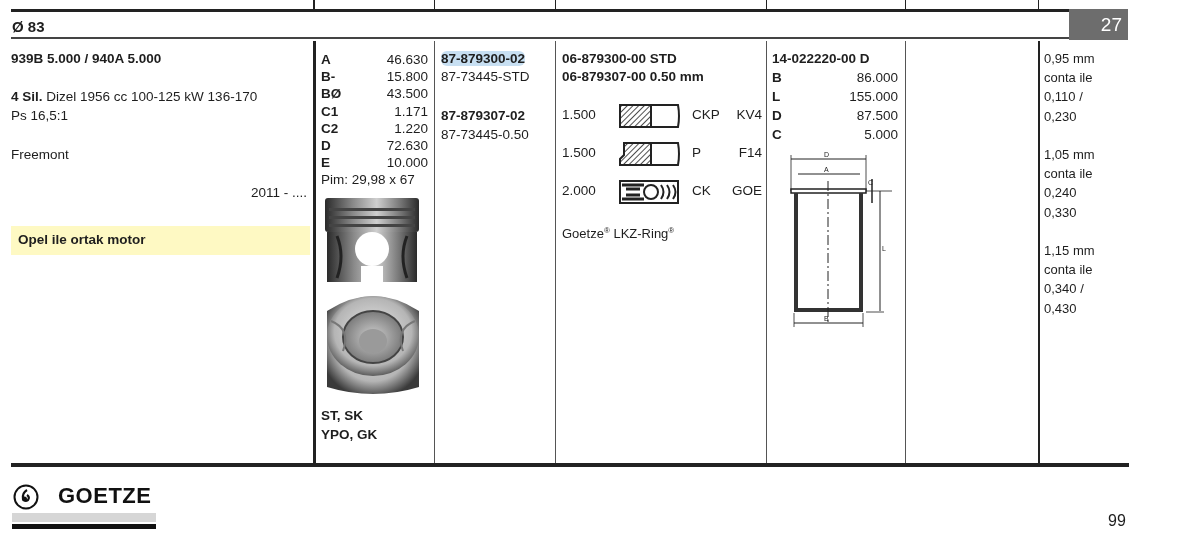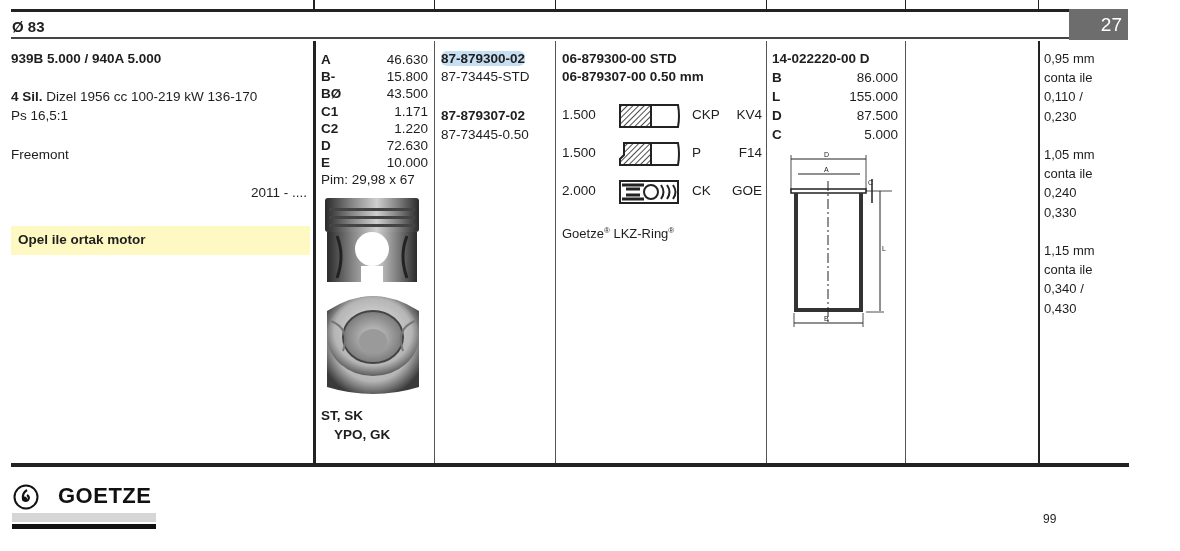--- a/index.html
+++ b/index.html
@@ -31,21 +31,21 @@
     .ring-row { position: absolute; left: 6px; width: 200px; height: 26px; }
     .ring-row .w { position: absolute; left: 0; top: 4px; }
     .ring-row .ico { position: absolute; left: 56px; top: 0; }
     .ring-row .t1 { position: absolute; left: 130px; top: 4px; }
     .ring-row .t2 { position: absolute; right: 0; top: 4px; }
 
     .sup { font-size: 8px; vertical-align: super; }
 
     .logo { position: absolute; left: 12px; top: 483px; }
     .logo-text { position: absolute; left: 46px; top: 0; font-weight: bold; font-size: 22px; letter-spacing: 0.5px; color: #111; }
-    .page-num { position: absolute; left: 1043px; top: 512px; font-size: 12px; }
+    .page-num { position: absolute; left: 1108px; top: 512px; font-size: 16px; }
   </style>
 </head>
 <body>
 
 <div class="vline" style="left:313px; top:0; height:10px;"></div>
 <div class="vline" style="left:434px; top:0; height:10px; width:1px;"></div>
 <div class="vline" style="left:555px; top:0; height:10px; width:1px;"></div>
 <div class="vline" style="left:766px; top:0; height:10px; width:1px;"></div>
 <div class="vline" style="left:905px; top:0; height:10px; width:1px;"></div>
 <div class="vline" style="left:1038px; top:0; height:10px; width:1px;"></div>
@@ -61,21 +61,21 @@
 <div class="vline" style="left:766px; top:41px; height:424px; width:1px; background:#555;"></div>
 <div class="vline" style="left:905px; top:41px; height:424px; width:1px; background:#555;"></div>
 <div class="vline" style="left:1038px; top:41px; height:424px; width:2px;"></div>
 
 <div class="hline" style="left:11px; top:463px; width:1118px; height:4px;"></div>
 
 <div class="col" style="left:11px; width:300px;">
   <div class="abs b line" style="left:0; top:8px;">939B 5.000 / 940A 5.000</div>
   <div class="abs line" style="left:0; top:46px;">
     <span class="b">4 Sil.</span>
-    <span>Dizel 1956 cc 100-219 kW 136-170</span>
+    <span>Dizel 1956 cc 100-125 kW 136-170</span>
   </div>
   <div class="abs line" style="left:0; top:65px;">Ps 16,5:1</div>
   <div class="abs line" style="left:0; top:104px;">Freemont</div>
   <div class="abs line" style="right:4px; top:142px;">2011 - ....</div>
 </div>
 <div class="opel-box">
   <span>Opel ile ortak motor</span>
 </div>
 
 <div class="col" style="left:321px; width:107px;">
@@ -145,21 +145,21 @@
     </defs>
     <path d="M4 20 Q50 -10 96 20 L96 96 Q50 110 4 96 Z" fill="url(#pt)"></path>
     <ellipse cx="50" cy="45" rx="46" ry="40" fill="url(#pt)"></ellipse>
     <ellipse cx="50" cy="46" rx="30" ry="26" fill="url(#bowl)" stroke="#444" stroke-width="2"></ellipse>
     <ellipse cx="50" cy="50" rx="14" ry="12" fill="#9a9a9a"></ellipse>
     <path d="M8 30 Q28 38 20 60" stroke="#777" stroke-width="2" fill="none"></path>
     <path d="M92 30 Q72 38 80 60" stroke="#777" stroke-width="2" fill="none"></path>
   </svg>
 
   <div class="abs b line" style="left:0; top:365px;">ST, SK</div>
-  <div class="abs b line" style="left:0; top:384px;margin-left:13px;">YPO, GK</div>
+  <div class="abs b line" style="left:0; top:384px;">YPO, GK</div>
 </div>
 
 <div class="col" style="left:441px; width:110px;">
   <div class="abs b line" style="left:0; top:8px;">
     <span class="highlight">87-879300-02</span>
   </div>
   <div class="abs line" style="left:0; top:26px;">87-73445-STD</div>
   <div class="abs b line" style="left:0; top:65px;">87-879307-02</div>
   <div class="abs line" style="left:0; top:84px;">87-73445-0.50</div>
 </div>

